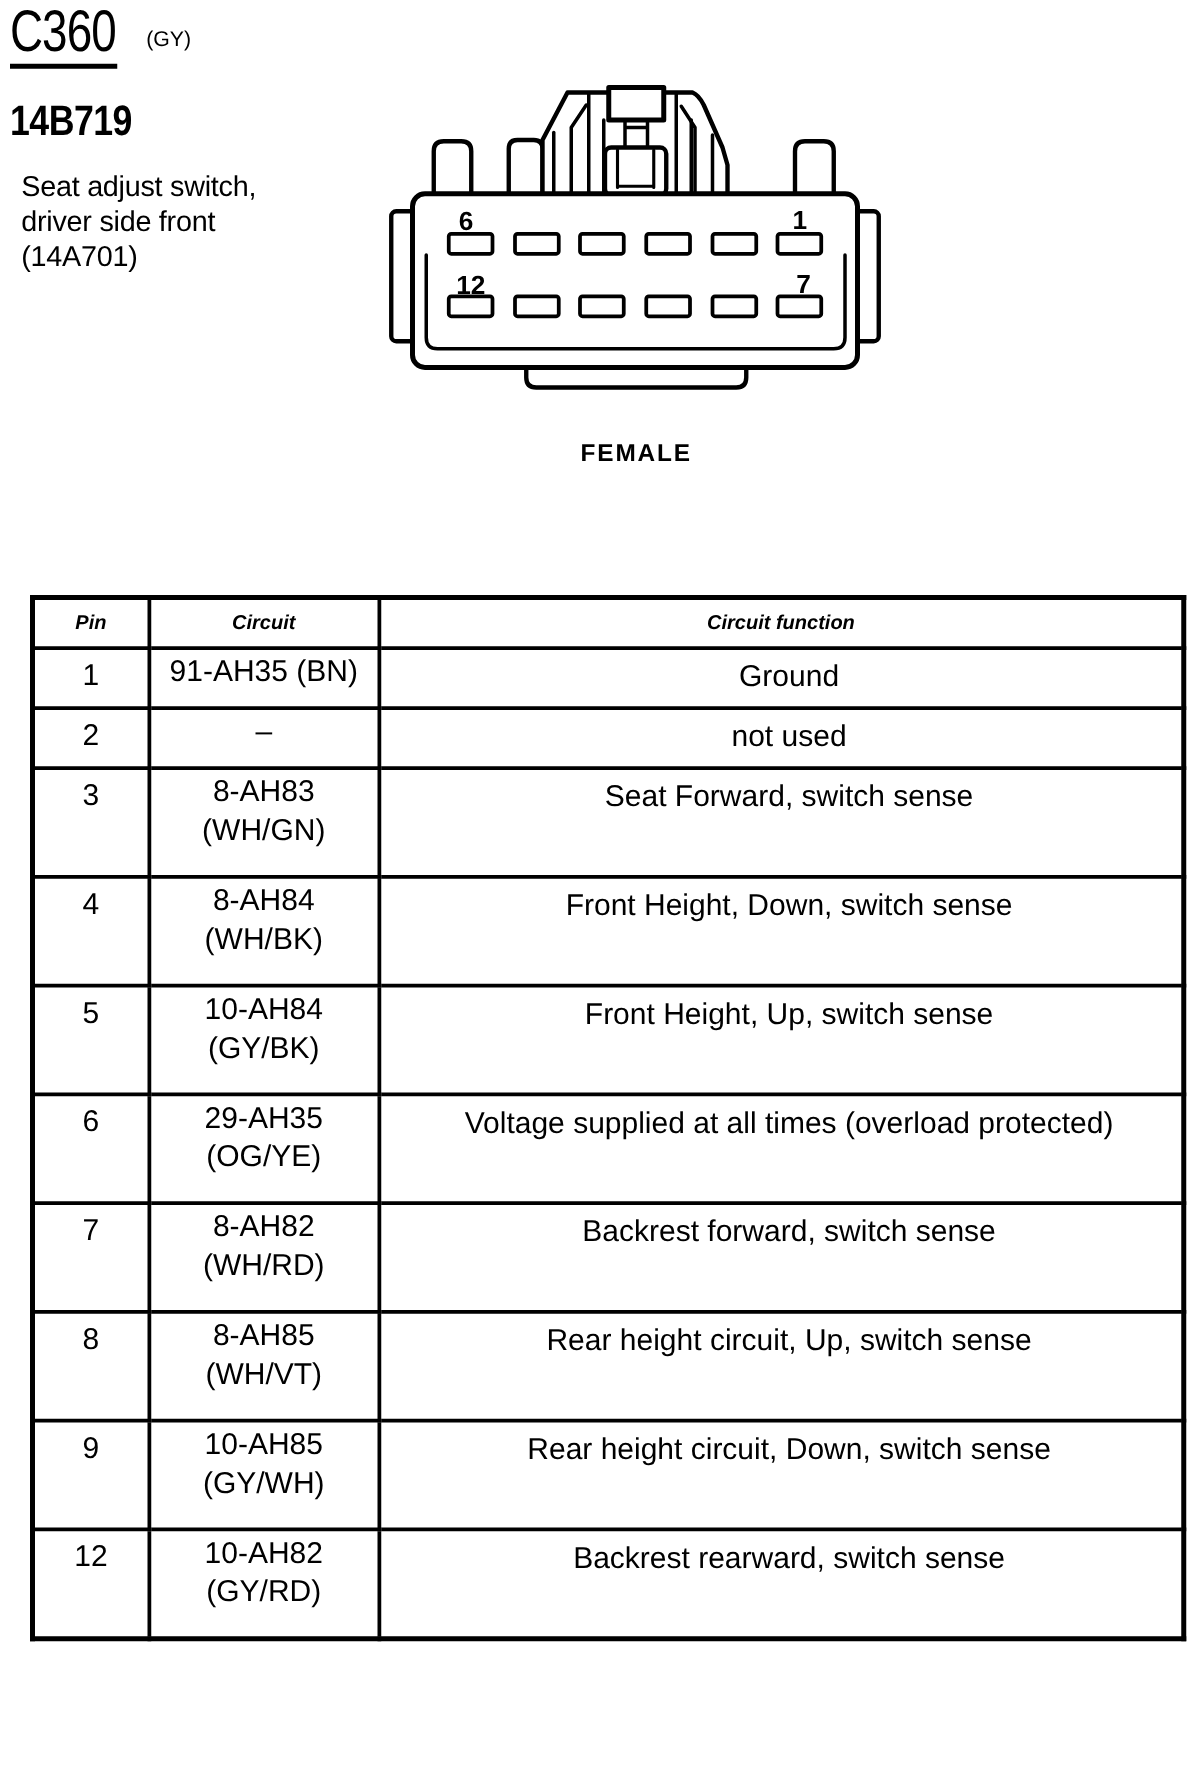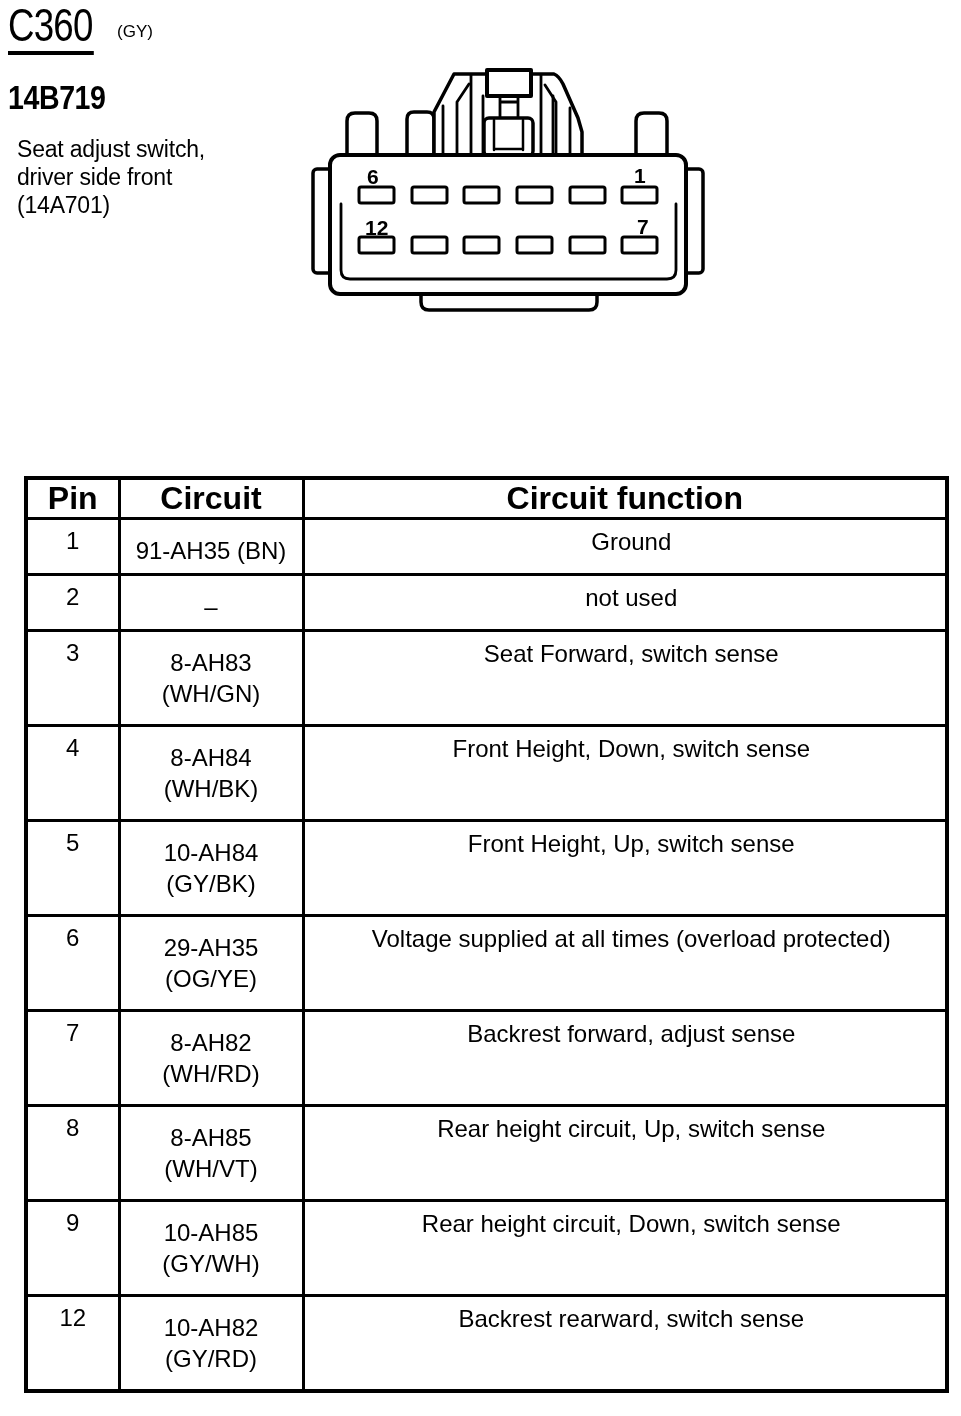--- a/index.html
+++ b/index.html
@@ -42,27 +42,27 @@
   
   .pinout {
     position:absolute; left:24px; top:476px; width:925px;
     border-collapse:collapse; table-layout:fixed;
     border:4px solid #000; font-size:24px;
   }
   .pinout col.c1 { width:93px; }
   .pinout col.c2 { width:184px; }
   .pinout th, .pinout td { border:3px solid #000; padding:0; }
   .pinout th {
-    height:37px; font-size:32px; font-weight:bold;
-    vertical-align:middle;
+    height:37px; font-size:16px; font-weight:bold;
+    vertical-align:middle;font-style:italic;
   }
   tr.short td { height:38px; }
   tr.tall  td { height:77px; }
   td.pin { text-align:center; vertical-align:top; padding-top:7px; }
-  td.circuit { text-align:center; vertical-align:top; padding-top:15px; line-height:31px; }
+  td.circuit { text-align:center; vertical-align:top; padding-top:2px; line-height:31px; }
   td.circuit span { display:block; }
   td.func {
     text-align:center; vertical-align:top;
     padding:7px 10px 0 23px; line-height:30px;
   }
 </style>
 </head>
 <body>
 
 <div>
@@ -125,20 +125,21 @@
         <rect x="618" y="237" width="35" height="16" rx="2" stroke-width="3"></rect>
       </g>
 
       <g fill="#000000" stroke="none" font-family="Liberation Sans, sans-serif" font-size="21" font-weight="700">
         <text x="363" y="184">6</text>
         <text x="630" y="183">1</text>
         <text x="361" y="235">12</text>
         <text x="633" y="234">7</text>
       </g>
     </svg>
+    <figcaption class="gender-label">FEMALE</figcaption>
   </figure>
 
   <table class="pinout">
     <colgroup>
         <col class="c1">
         <col class="c2">
         <col class="c3">
       </colgroup>
     <thead>
       <tr>
@@ -195,21 +196,21 @@
       <span class="js-color">(OG/YE)</span>
     </td>
     <td class="func"><span class="js-func">Voltage supplied at all times (overload protected)</span></td>
   </tr>
         <tr class="tall">
     <td class="pin"><span class="js-pin">7</span></td>
     <td class="circuit">
       <span class="js-circuit">8-AH82</span>
       <span class="js-color">(WH/RD)</span>
     </td>
-    <td class="func"><span class="js-func">Backrest forward, adjust sense</span></td>
+    <td class="func"><span class="js-func">Backrest forward, switch sense</span></td>
   </tr>
         <tr class="tall">
     <td class="pin"><span class="js-pin">8</span></td>
     <td class="circuit">
       <span class="js-circuit">8-AH85</span>
       <span class="js-color">(WH/VT)</span>
     </td>
     <td class="func"><span class="js-func">Rear height circuit, Up, switch sense</span></td>
   </tr>
         <tr class="tall">

